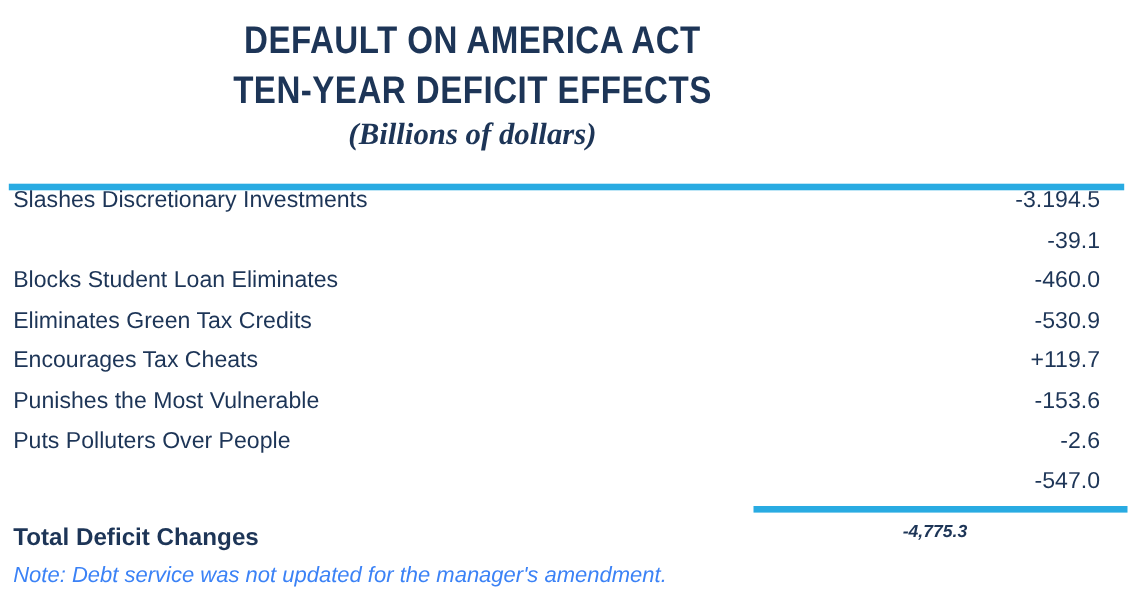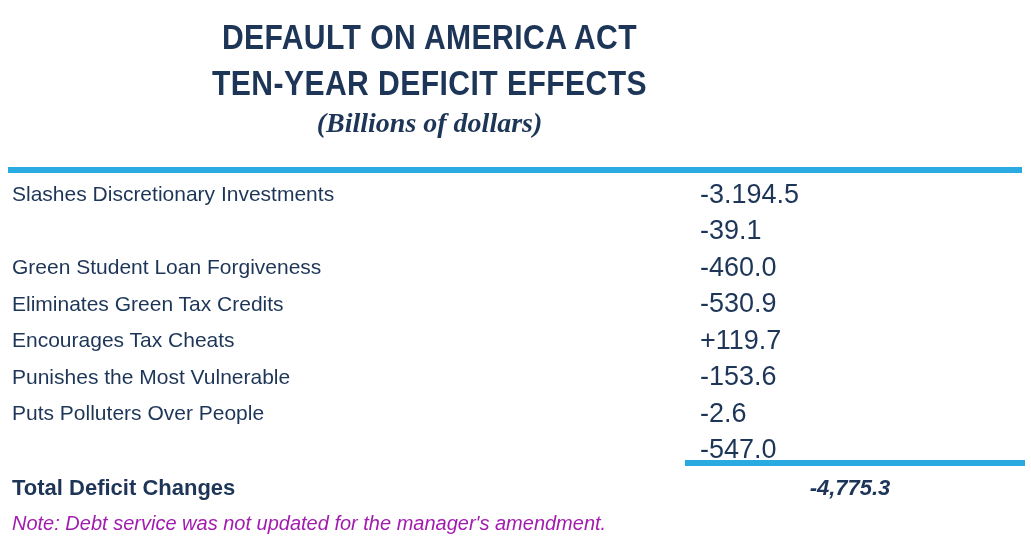--- a/index.html
+++ b/index.html
@@ -62,21 +62,21 @@
     top: 460px;
     width: 340px;
     height: 6px;
     background: #29abe2;
   }
 
   
   .table {
     position: absolute;
     left: 0;
-    top: 176px;
+    top: 164px;
     width: 849px;
   }
   .row {
     position: relative;
     height: 36.5px;
     display: flex;
     align-items: center;
   }
   .row-label {
     position: absolute;
@@ -84,24 +84,24 @@
     color: #1d3557;
     font-family: "Liberation Sans Narrow", "Liberation Sans", sans-serif;
     font-size: 21px;
     font-weight: normal;
     white-space: nowrap;
   }
   .row-value {
     position: absolute;
     left: 700px;
     width: 300px;
-    text-align: left;
-    color: #1d3557;
-    font-family: "Liberation Sans Narrow", "Liberation Sans", sans-serif;
-    font-size: 27px;
+    text-align: right;
+    color: #1d3557;
+    font-family: "Liberation Sans Narrow", "Liberation Sans", sans-serif;
+    font-size: 21px;
     font-weight: normal;
     white-space: nowrap;
   }
 
   
   .total-row {
     position: absolute;
     left: 0;
     top: 472px;
     width: 1031px;
@@ -118,32 +118,32 @@
     white-space: nowrap;
   }
   .total-value {
     position: absolute;
     left: 700px;
     top: 3px;
     width: 300px;
     text-align: center;
     color: #1d3557;
     font-family: "Liberation Sans Narrow", "Liberation Sans", sans-serif;
-    font-size: 22px;
+    font-size: 16px;
     font-weight: bold;
     font-style: italic;
     white-space: nowrap;
   }
 
   
   .note {
     position: absolute;
     left: 12px;
     top: 512px;
-    color: #a21caf;
+    color: #3b82f6;
     font-family: "Liberation Sans Narrow", "Liberation Sans", sans-serif;
     font-size: 20px;
     font-style: italic;
     font-weight: normal;
     white-space: nowrap;
   }
 </style>
 </head>
 <body>
 
@@ -162,21 +162,21 @@
     <div class="row">
       <span class="row-label">Slashes Discretionary Investments</span>
       <span class="row-value">-3.194.5</span>
     </div>
 
     <div class="row">
       <span class="row-value">-39.1</span>
     </div>
 
     <div class="row">
-      <span class="row-label">Green Student Loan Forgiveness</span>
+      <span class="row-label">Blocks Student Loan Eliminates</span>
       <span class="row-value">-460.0</span>
     </div>
 
     <div class="row">
       <span class="row-label">Eliminates Green Tax Credits</span>
       <span class="row-value">-530.9</span>
     </div>
 
     <div class="row">
       <span class="row-label">Encourages Tax Cheats</span>

